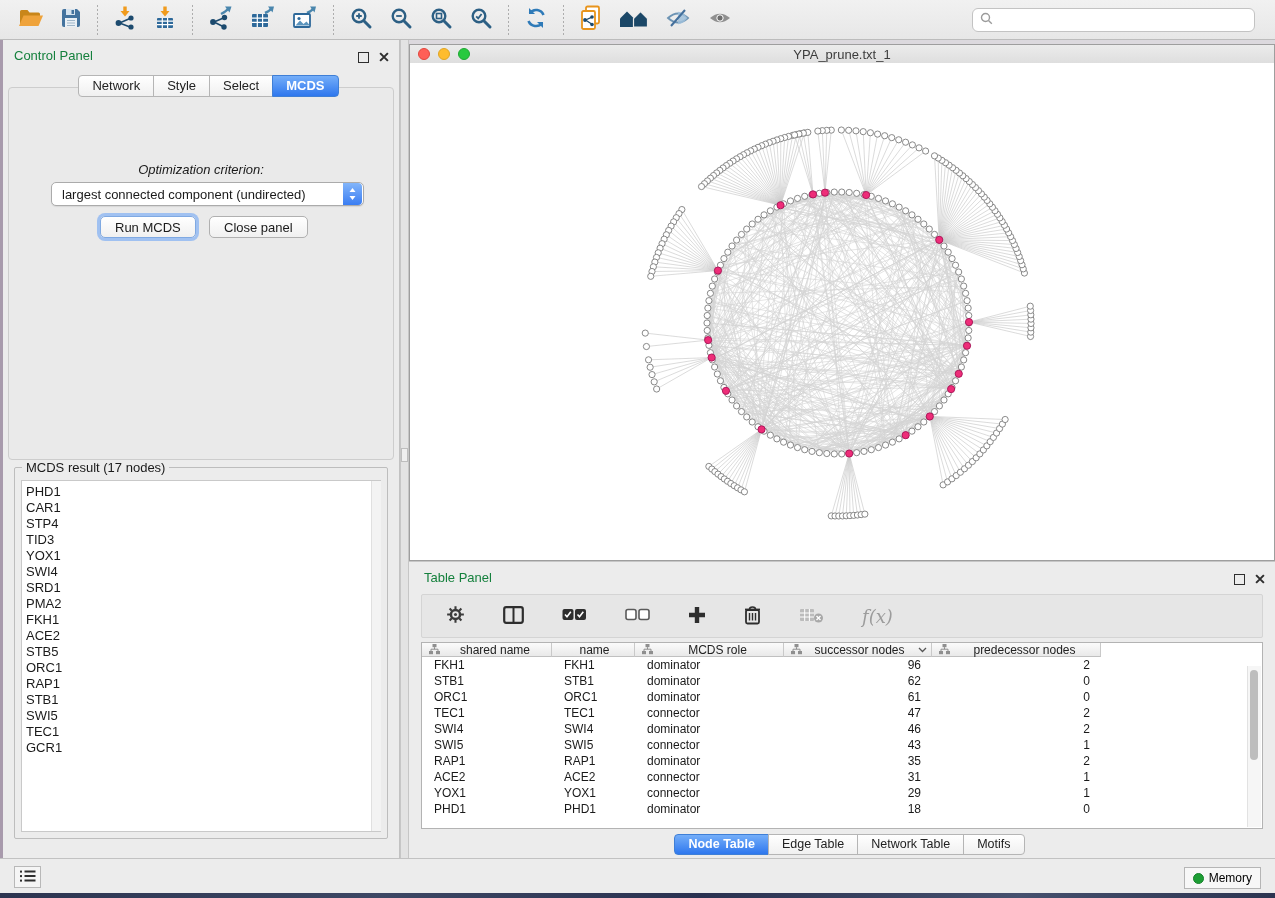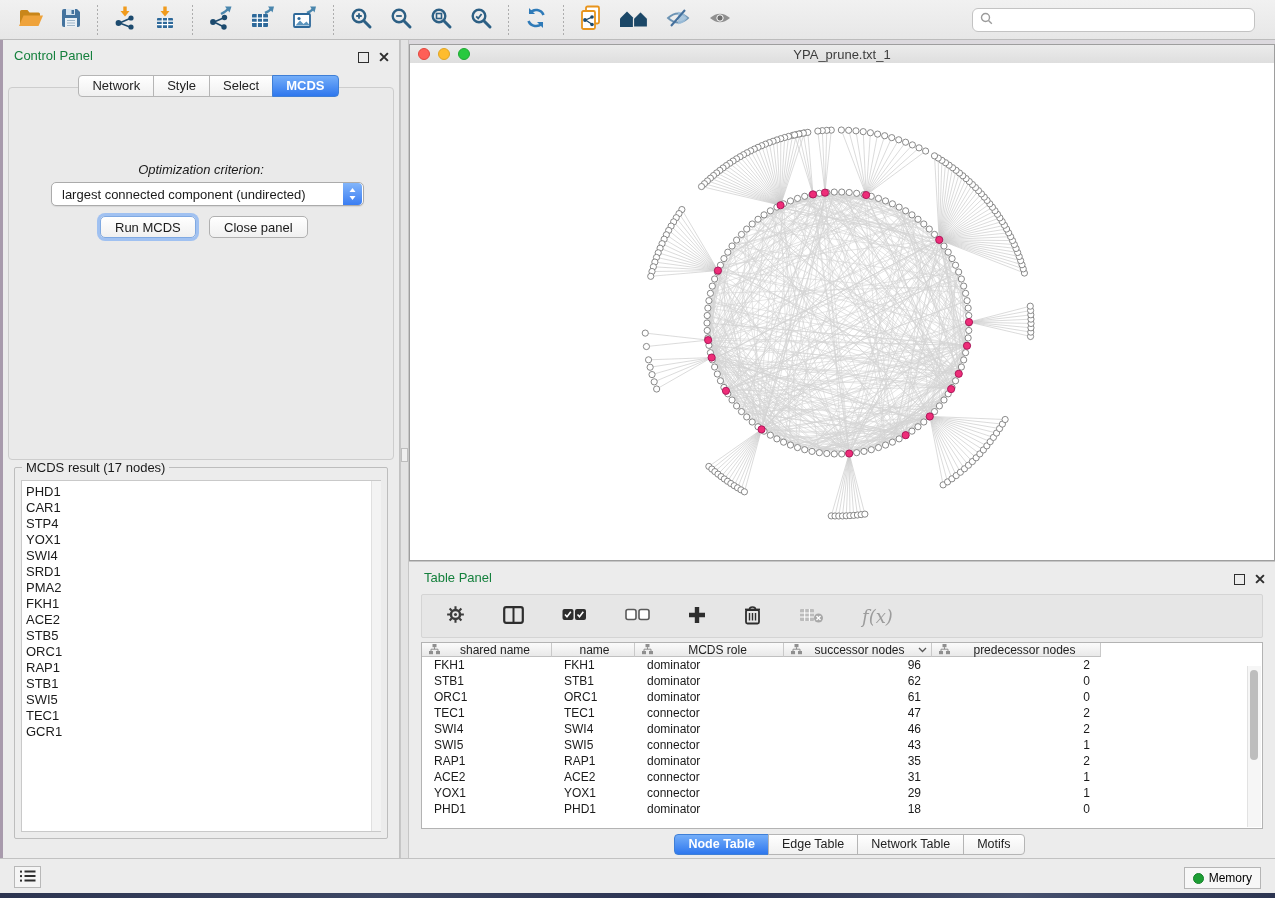--- a/index.html
+++ b/index.html
@@ -269,20 +269,21 @@
       <div class="seg">Style</div>
       <div class="seg">Select</div>
       <div class="seg active">MCDS</div>
     </div>
   <div id="mcds-group">
     <legend>MCDS result (17 nodes)</legend>
     <div id="mcds-list">
         <div class="mcds-item">PHD1</div>
         <div class="mcds-item">CAR1</div>
         <div class="mcds-item">STP4</div>
+        <div class="mcds-item">TID3</div>
         <div class="mcds-item">YOX1</div>
         <div class="mcds-item">SWI4</div>
         <div class="mcds-item">SRD1</div>
         <div class="mcds-item">PMA2</div>
         <div class="mcds-item">FKH1</div>
         <div class="mcds-item">ACE2</div>
         <div class="mcds-item">STB5</div>
         <div class="mcds-item">ORC1</div>
         <div class="mcds-item">RAP1</div>
         <div class="mcds-item">STB1</div>

